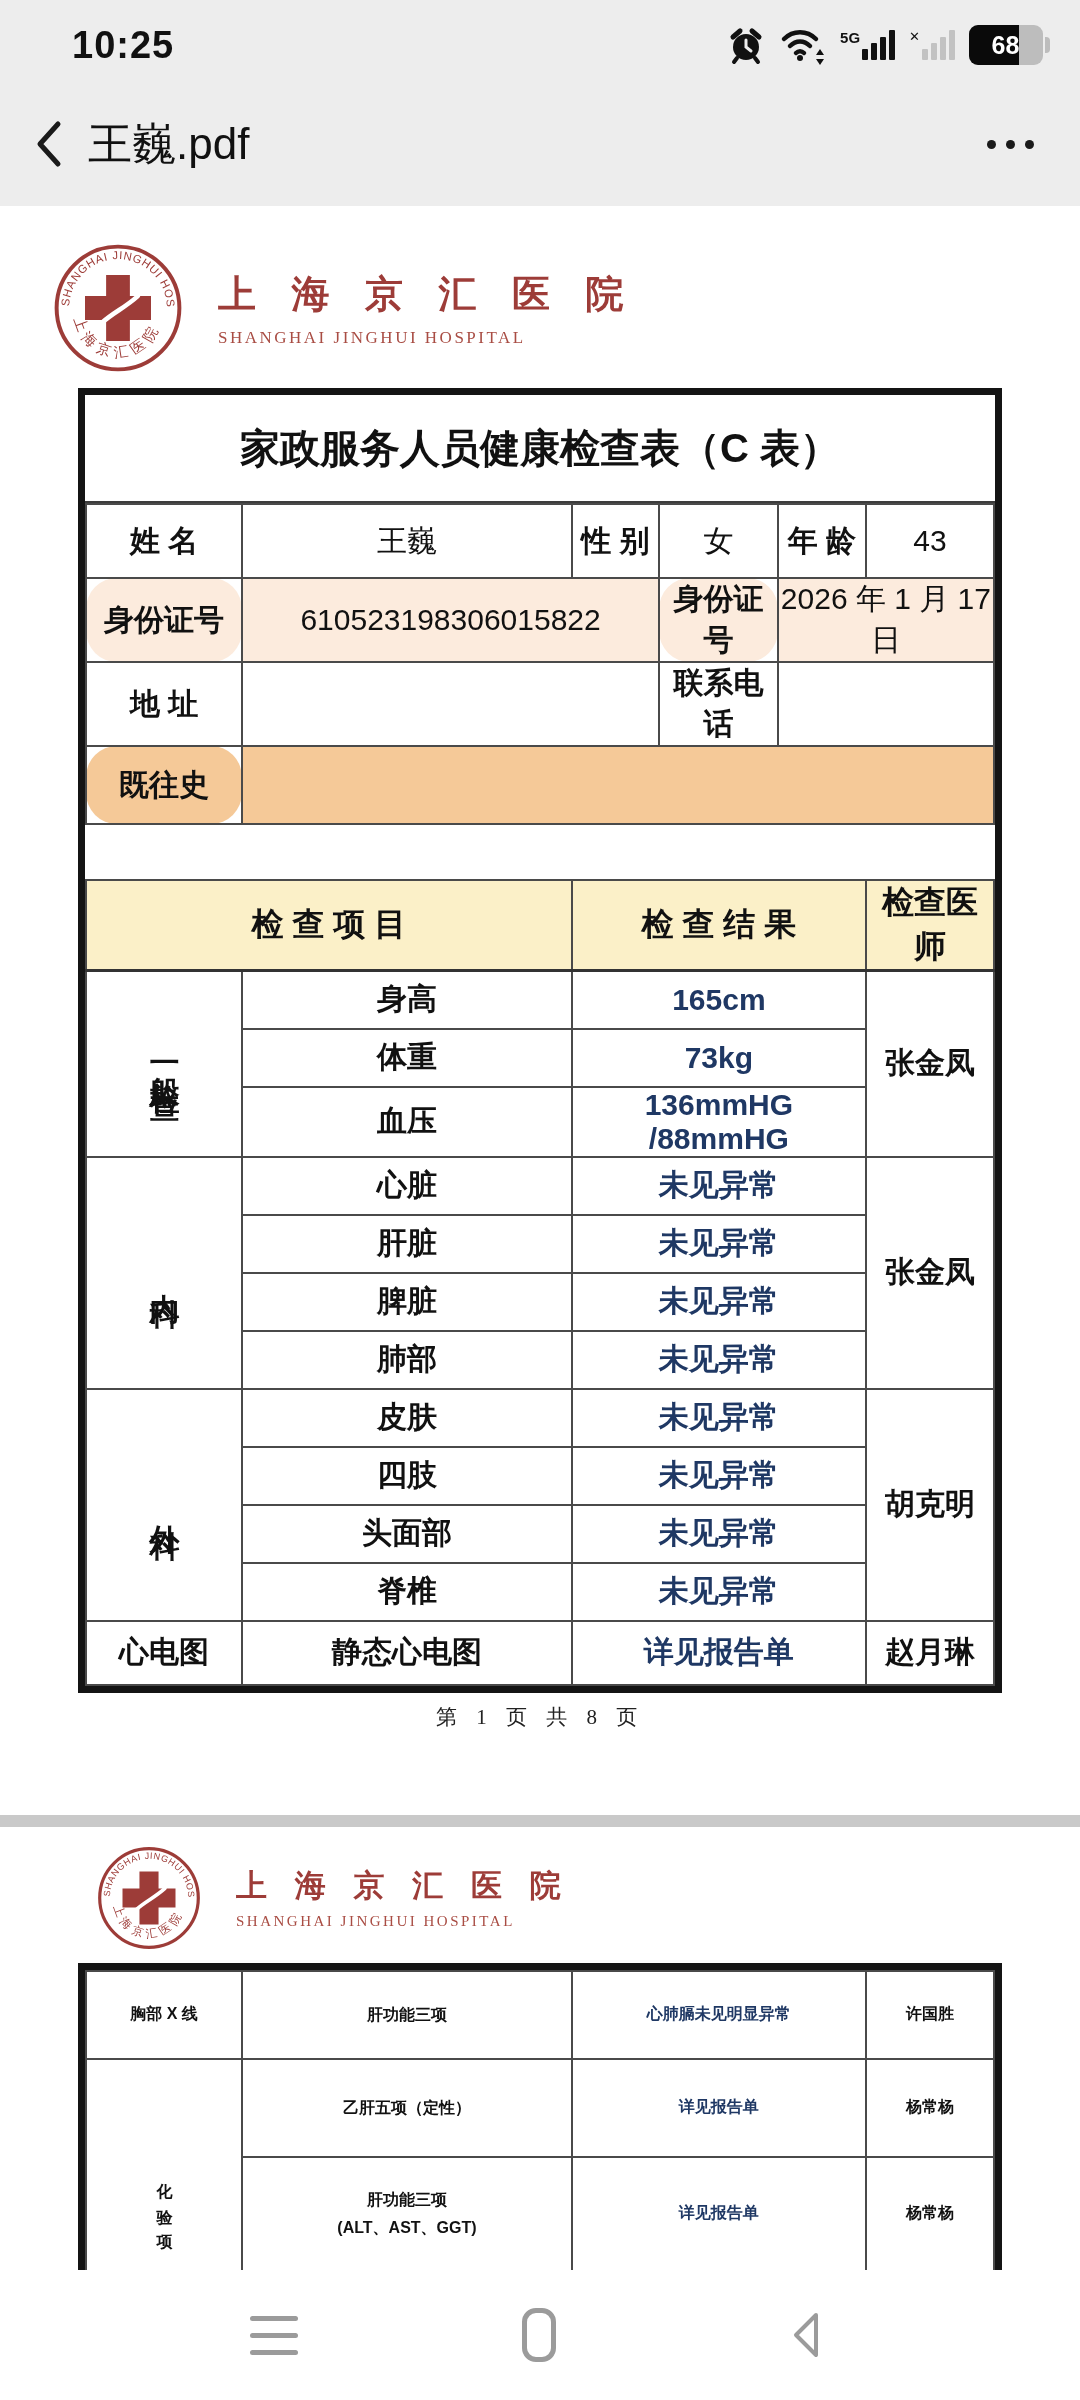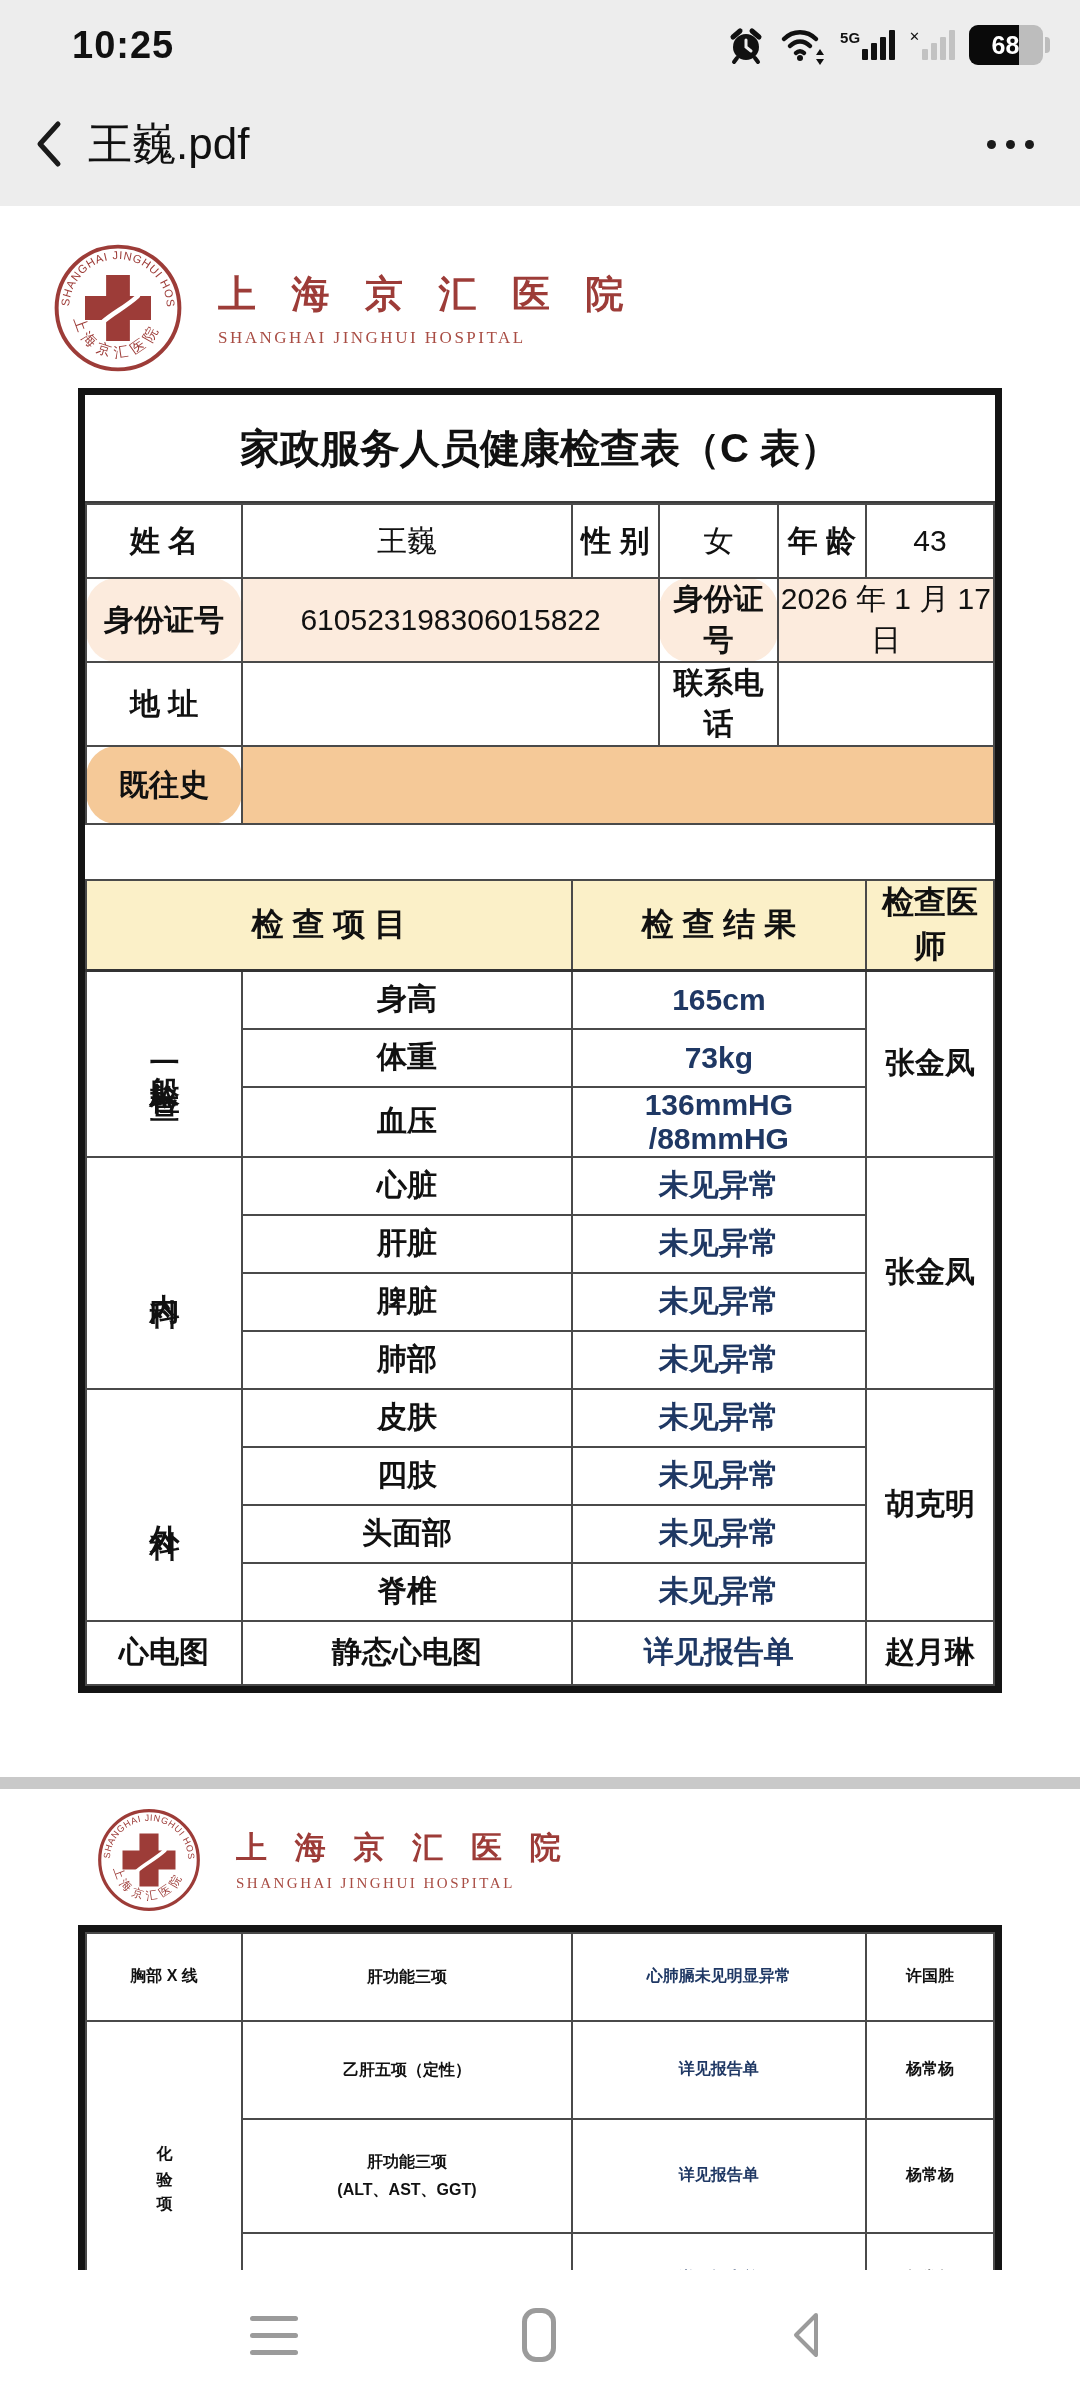--- a/index.html
+++ b/index.html
@@ -271,20 +271,21 @@
         <tr class="tall">
           <td style="font-weight:700">心电图</td>
           <td class="item">静态心电图</td>
           <td class="result">详见报告单</td>
           <td class="doctor">赵月琳</td>
         </tr>
       </tbody>
         </table>
     </div>
 
+    <div class="pg-footer">第 1 页 共 8 页</div>
   </div>
 
   <div class="page-divider"></div>
 
   <div class="pdf">
     <div class="logo-block small">
       <svg class="seal" viewBox="0 0 100 100">
         <circle cx="50" cy="50" r="46.5" fill="none" stroke="#9d3c38" stroke-width="3"></circle>
         <path id="arcTop2" d="M 13,50 A 37,37 0 1 1 87,50" fill="none"></path>
         <text font-size="8.6" fill="#9d3c38" letter-spacing="0.6"><textPath href="#arcTop2" startOffset="1%">SHANGHAI JINGHUI HOSPITAL</textPath></text>

